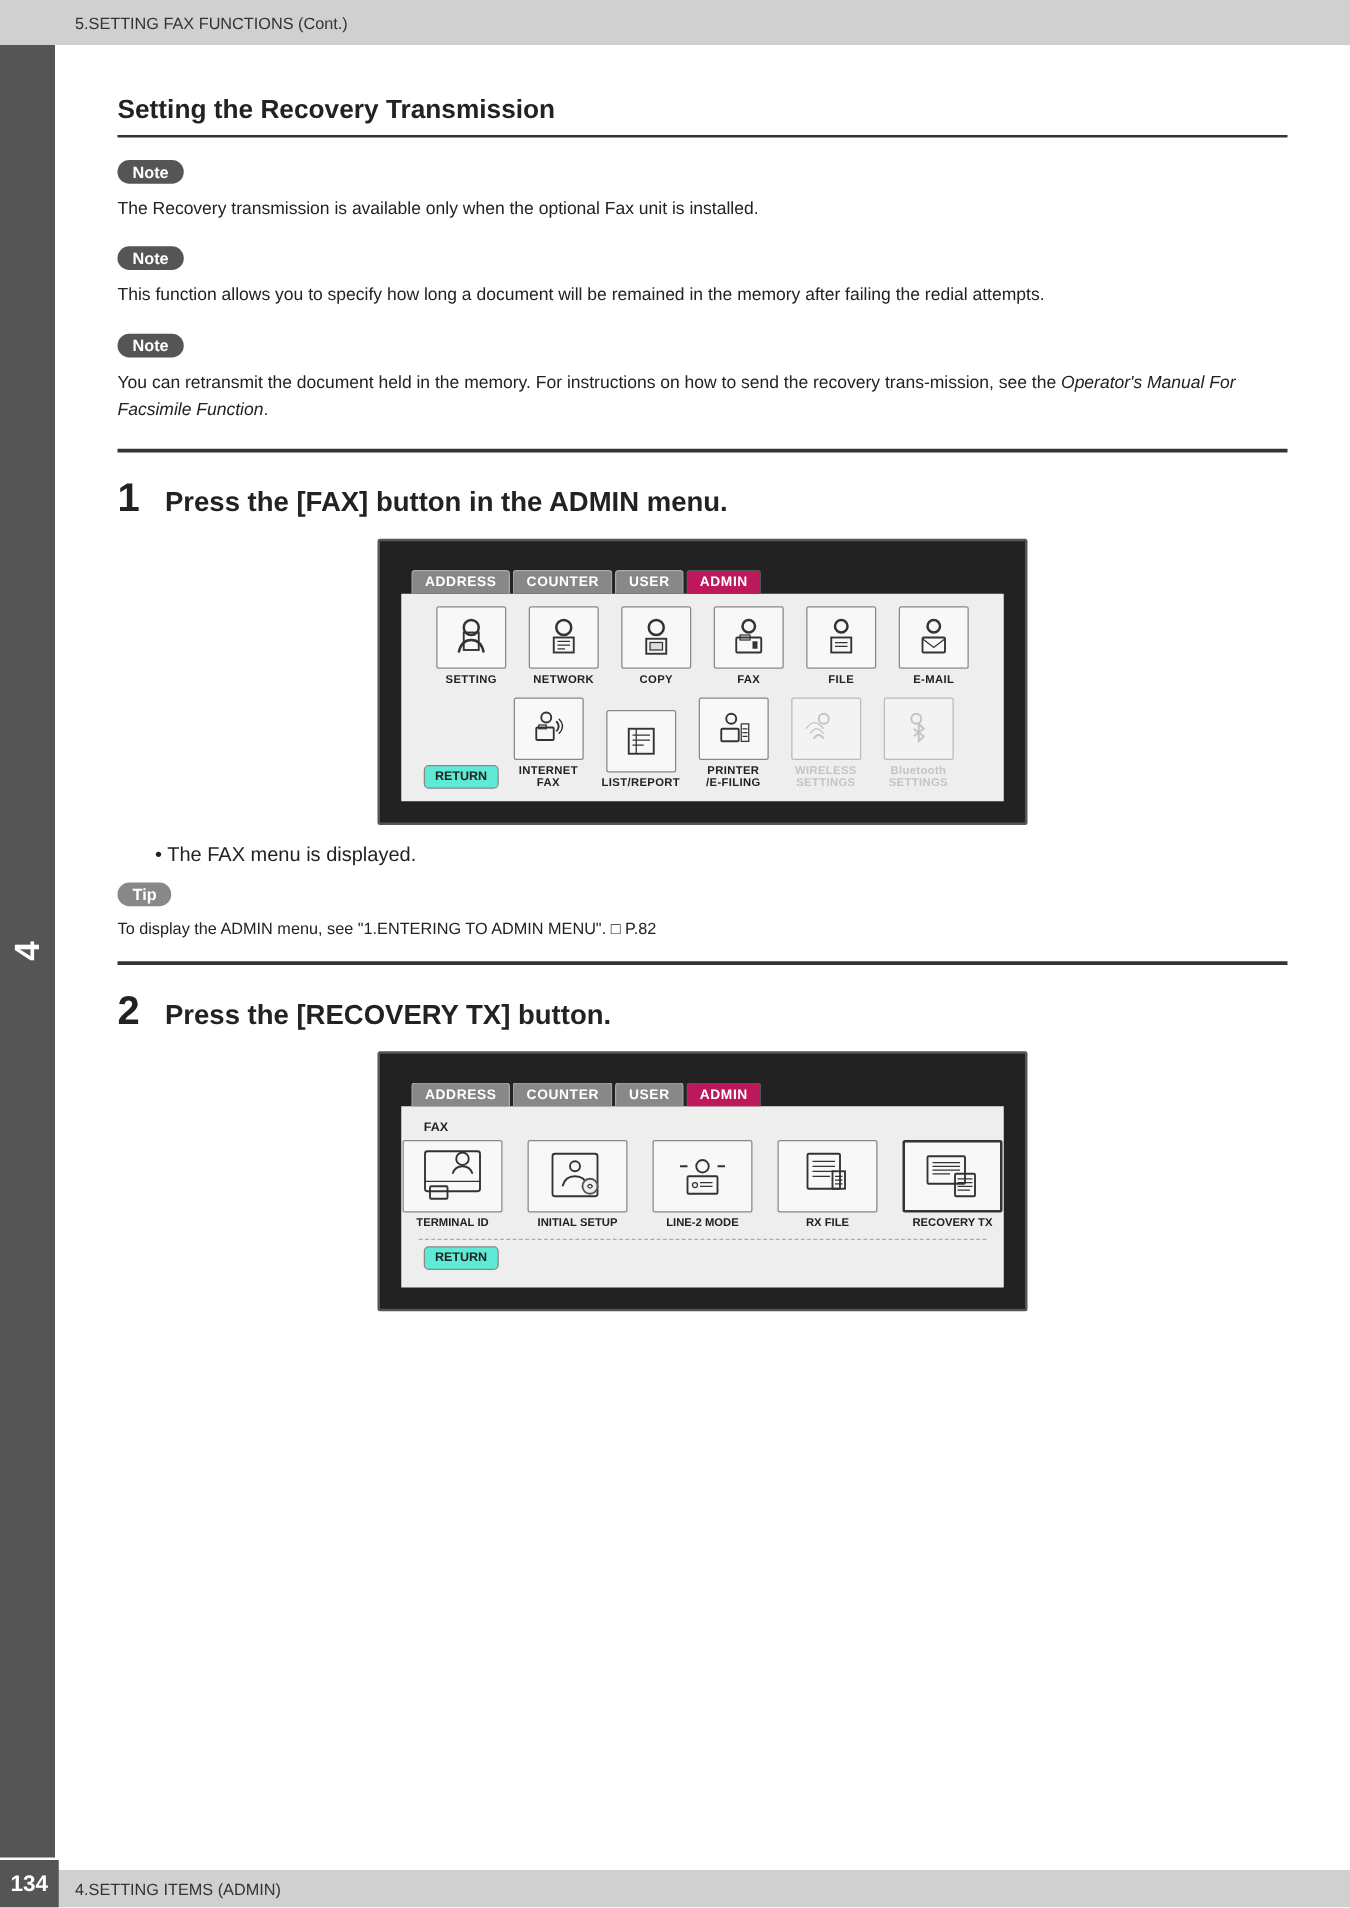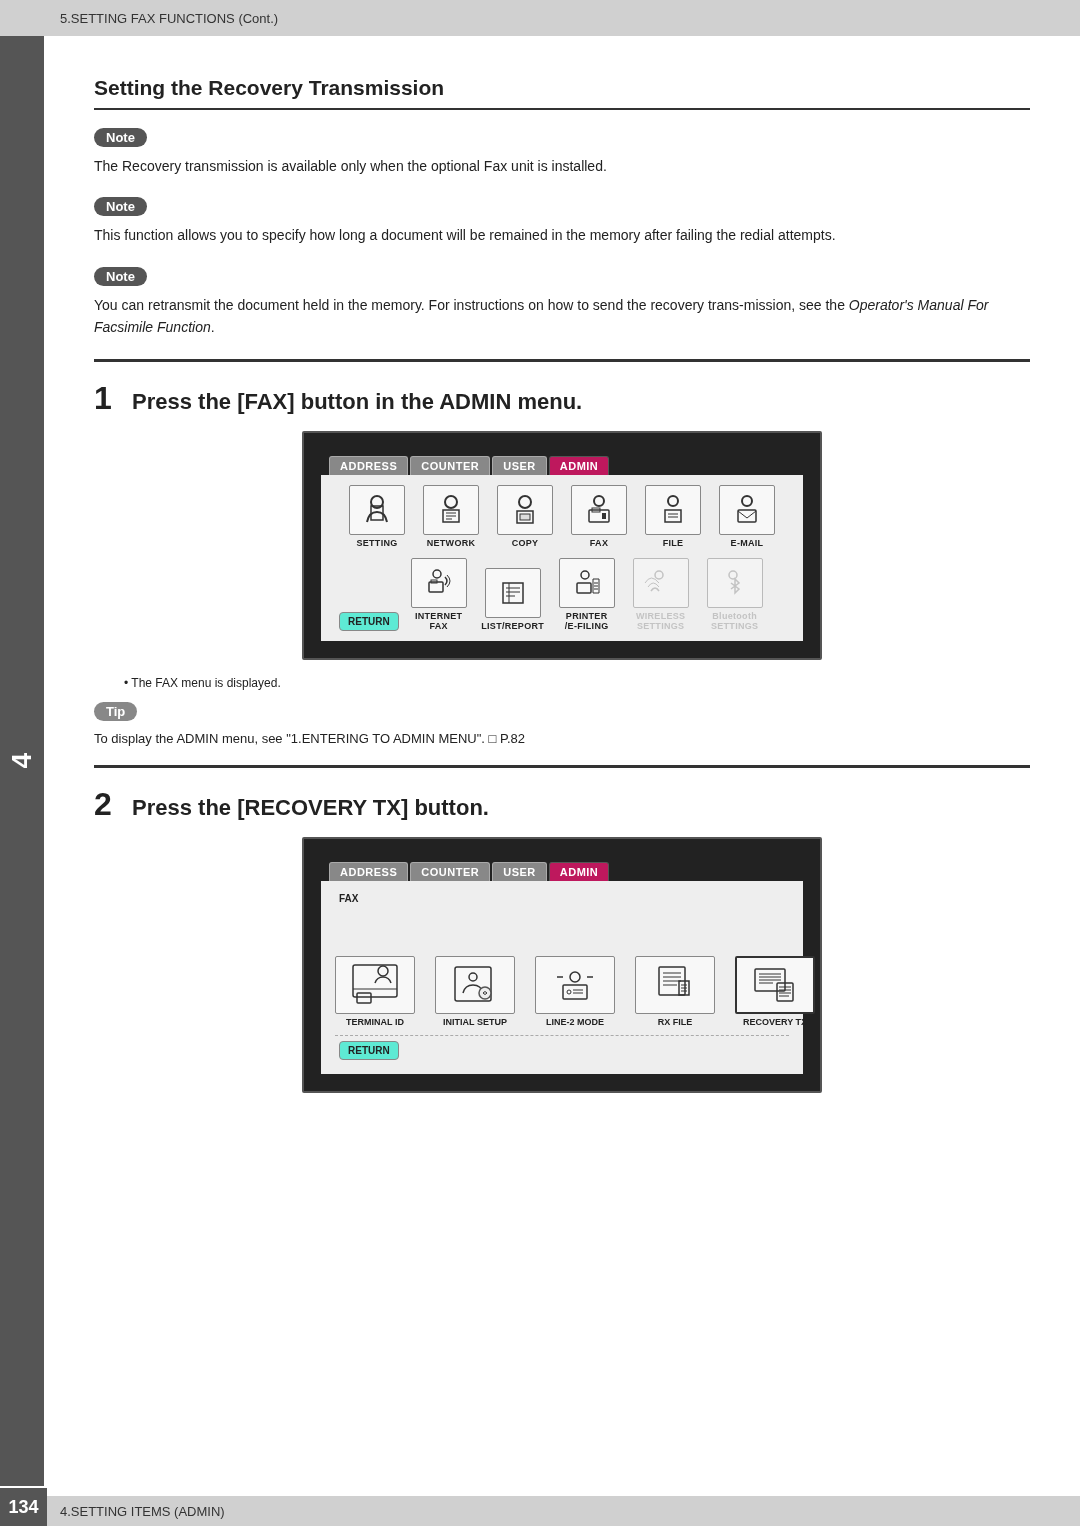--- a/index.html
+++ b/index.html
@@ -209,21 +209,21 @@
       background: #5eead4;
       font-size: 10px;
       font-weight: bold;
       padding: 3px 8px;
       border-radius: 4px;
       white-space: nowrap;
     }
 
     
     .bullet-text {
-      font-size: 12px;
+      font-size: 16px;
       margin: 8px 0 12px 30px;
     }
 
     
     .tip-text {
       font-size: 13px;
       line-height: 1.6;
       margin-bottom: 16px;
     }
 
@@ -260,22 +260,22 @@
     
     .icon-svg {
       width: 36px;
       height: 36px;
     }
 
     
     .ui-fax-row {
       display: flex;
       gap: 20px;
+      justify-content: center;
       margin-bottom: 8px;
-      margin-top: 48px;
     }
 
     .ui-fax-item {
       display: flex;
       flex-direction: column;
       align-items: center;
       width: 90px;
     }
 
     .ui-fax-box {

